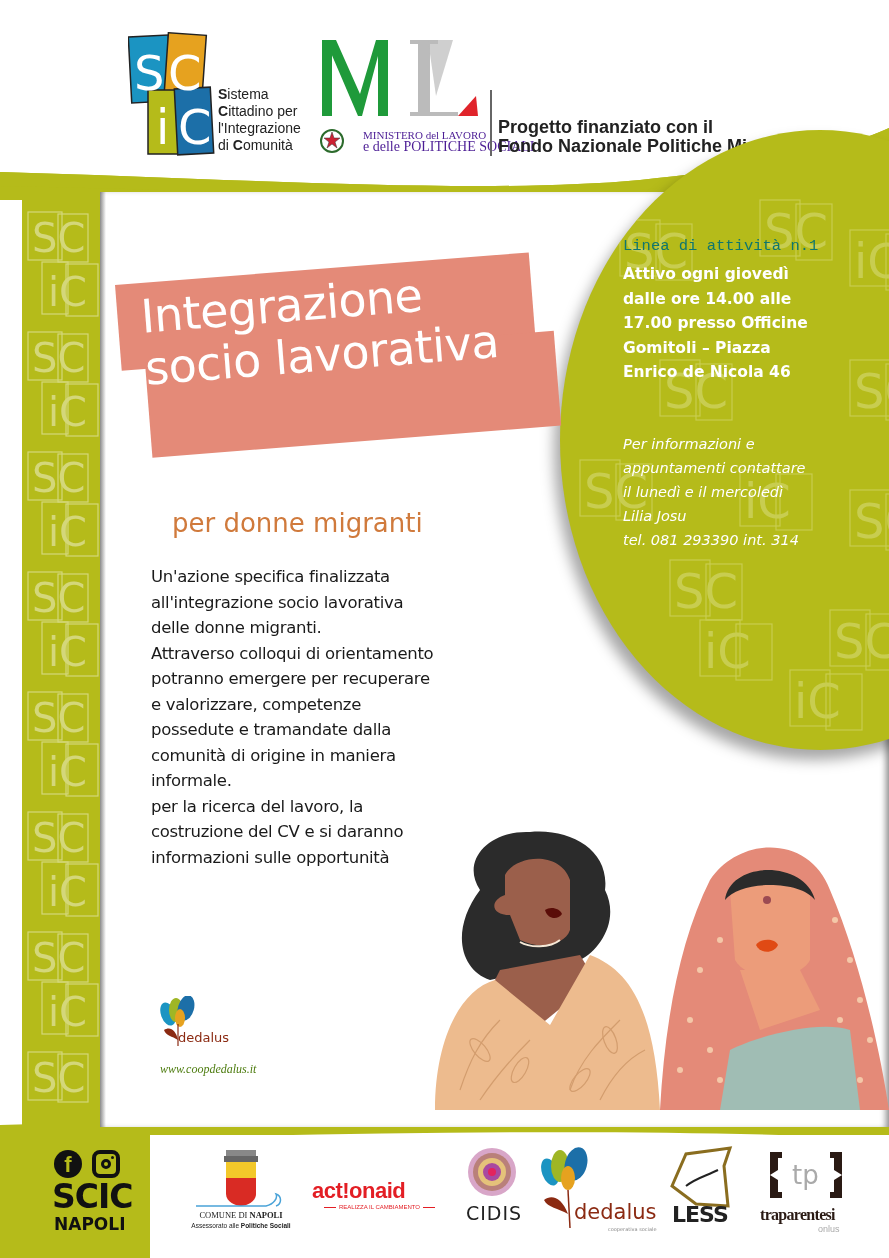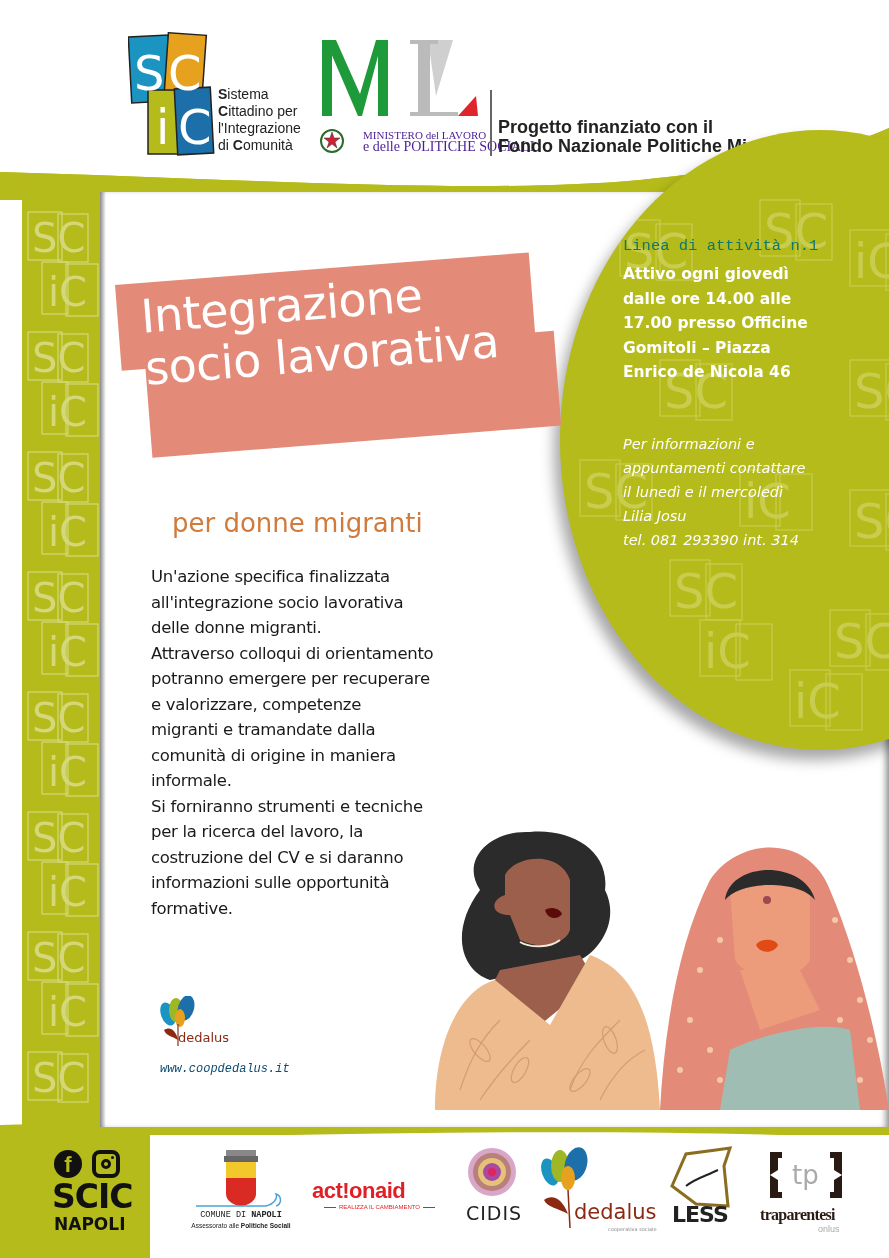--- a/index.html
+++ b/index.html
@@ -41,37 +41,37 @@
   .info-circle { position:absolute; left:560px; top:130px; width:520px; height:620px; border-radius:50%; background:#b5bb1a; box-shadow:-6px 10px 14px rgba(0,0,0,0.35); overflow:hidden; }
   .circle-pattern { position:absolute; left:0; top:0; width:100%; height:100%; }
   .info-line { position:absolute; left:623px; top:237px; font-family:Liberation Mono, monospace; font-size:15.5px; color:#0f766e; }
   .info-bold { position:absolute; left:623px; top:262px; font-family:"DejaVu Sans", sans-serif; font-size:15.5px; line-height:24.5px; color:#fff; font-weight:bold; }
   .info-contact { position:absolute; left:623px; top:432px; font-family:"DejaVu Sans", sans-serif; font-size:14.5px; line-height:24px; color:#fff; font-style:italic; }
   .info-bold p, .info-contact p { white-space:nowrap; }
 
   
   .dedalus-small { position:absolute; left:156px; top:996px; width:80px; height:52px; }
   .dedalus-small-text { position:absolute; left:178px; top:1030px; font-family:"DejaVu Sans", sans-serif; font-size:13px; color:#8b2a12; }
-  .website { position:absolute; left:160px; top:1062px; font-family:Liberation Mono, monospace; font-size:12px; font-style:italic; color:#0c4a6e; }
+  .website { position:absolute; left:160px; top:1062px; font-family:Liberation Serif, serif; font-size:12px; font-style:italic; color:#4d7c0f; }
 
   
   .illustration { position:absolute; left:420px; top:820px; width:469px; height:300px; }
 
   
   .footer-white { position:absolute; left:150px; top:1135px; width:739px; height:123px; background:#fff; }
   .social-block { position:absolute; left:50px; top:1148px; width:80px; height:90px; }
   .fb-icon { position:absolute; left:4px; top:2px; width:28px; height:28px; border-radius:50%; background:#111; color:#b5bb1a; font-family:"Liberation Sans", sans-serif; font-weight:bold; font-size:22px; text-align:center; line-height:30px; }
   .ig-icon { position:absolute; left:42px; top:2px; width:28px; height:28px; border:4px solid #111; border-radius:8px; }
   .ig-icon::before { content:""; position:absolute; left:5px; top:5px; width:10px; height:10px; border:3px solid #111; border-radius:50%; box-sizing:border-box; }
   .ig-icon::after { content:""; position:absolute; right:2px; top:2px; width:3px; height:3px; background:#111; border-radius:50%; }
   .scic-napoli-1 { position:absolute; left:2px; top:32px; font-family:"DejaVu Sans", sans-serif; font-weight:bold; font-size:33px; letter-spacing:-1px; color:#111; line-height:34px; }
   .scic-napoli-2 { position:absolute; left:4px; top:66px; font-family:"DejaVu Sans", sans-serif; font-weight:bold; font-size:17px; color:#111; }
 
   .comune-block { position:absolute; left:186px; top:1148px; width:110px; height:90px; text-align:center; }
-  .comune-name { position:absolute; left:0; top:62px; width:110px; font-family:Liberation Mono, monospace; font-size:8.5px; color:#222; }
+  .comune-name { position:absolute; left:0; top:62px; width:110px; font-family:Liberation Serif, serif; font-size:8.5px; color:#222; }
   .comune-name b { font-weight:bold; }
   .comune-sub { position:absolute; left:0; top:74px; width:110px; font-family:"Liberation Sans", sans-serif; font-size:6.5px; color:#222; }
 
   .actionaid { position:absolute; left:312px; top:1178px; font-family:"Liberation Sans", sans-serif; font-weight:bold; font-size:22px; color:#e31e24; letter-spacing:-0.5px; }
   .actionaid-sub { position:absolute; left:312px; top:1204px; width:135px; font-family:"Liberation Sans", sans-serif; font-size:6px; color:#e31e24; text-align:center; border-top:0; }
   .actionaid-sub::before, .actionaid-sub::after { content:""; display:inline-block; width:12px; height:1px; background:#e31e24; vertical-align:middle; margin:0 3px; }
 
   .cidis-logo { position:absolute; left:466px; top:1146px; width:52px; height:52px; }
   .cidis-text { position:absolute; left:466px; top:1202px; width:52px; text-align:center; font-family:"DejaVu Sans", sans-serif; font-size:19px; color:#222; letter-spacing:1px; }
 
@@ -320,28 +320,26 @@
 
 <div class="subtitle">per donne migranti</div>
 
 <div class="body-text">
   <p>Un'azione specifica finalizzata</p>
   <p>all'integrazione socio lavorativa</p>
   <p>delle donne migranti.</p>
   <p>Attraverso colloqui di orientamento</p>
   <p>potranno emergere per recuperare</p>
   <p>e valorizzare, competenze</p>
-  <p>migranti e tramandate dalla</p>
+  <p>possedute e tramandate dalla</p>
   <p>comunità di origine in maniera</p>
   <p>informale.</p>
-  <p>Si forniranno strumenti e tecniche</p>
   <p>per la ricerca del lavoro, la</p>
   <p>costruzione del CV e si daranno</p>
   <p>informazioni sulle opportunità</p>
-  <p>formative.</p>
 </div>
 
 <svg class="dedalus-small" viewBox="0 0 80 52">
   <ellipse cx="12" cy="18" rx="7" ry="12" fill="#1b94c2" transform="rotate(-20 12 18)"></ellipse>
   <ellipse cx="20" cy="14" rx="7" ry="12" fill="#9fb625"></ellipse>
   <ellipse cx="30" cy="12" rx="8" ry="13" fill="#1c6fa8" transform="rotate(15 30 12)"></ellipse>
   <ellipse cx="24" cy="22" rx="5" ry="9" fill="#e6a21f"></ellipse>
   <path d="M8 34 C 14 30, 20 34, 22 44 C 16 40, 10 40, 8 34 Z" fill="#8b2a12"></path>
   <line x1="22" y1="28" x2="22" y2="50" stroke="#8b2a12" stroke-width="1.2"></line>
 </svg>

